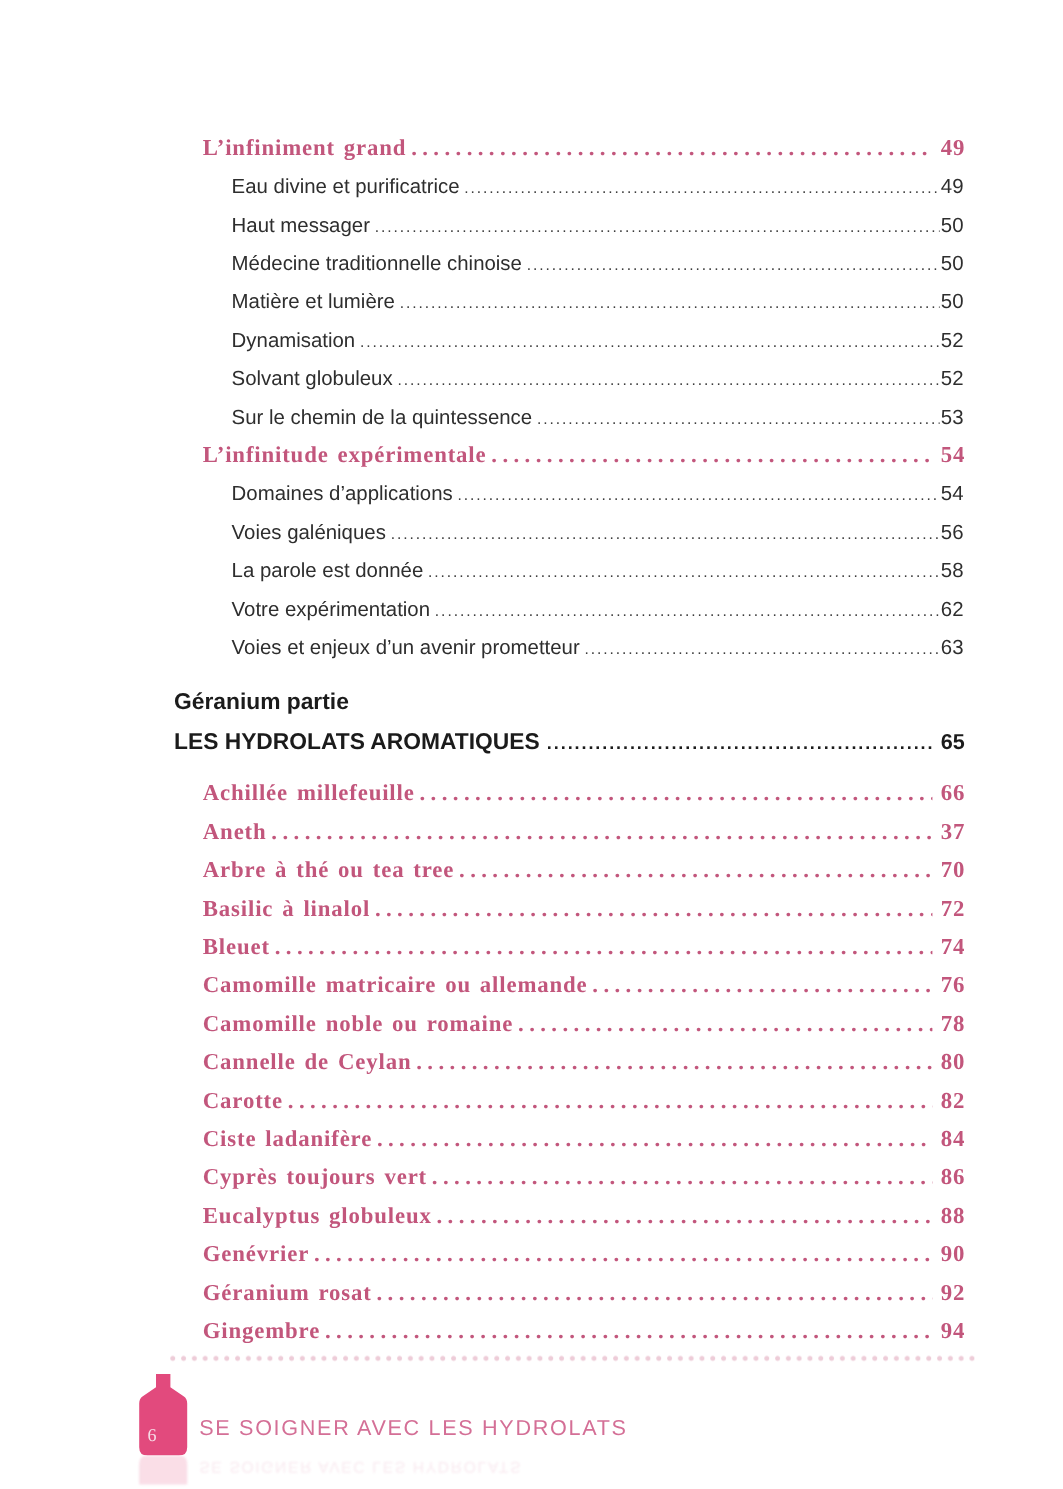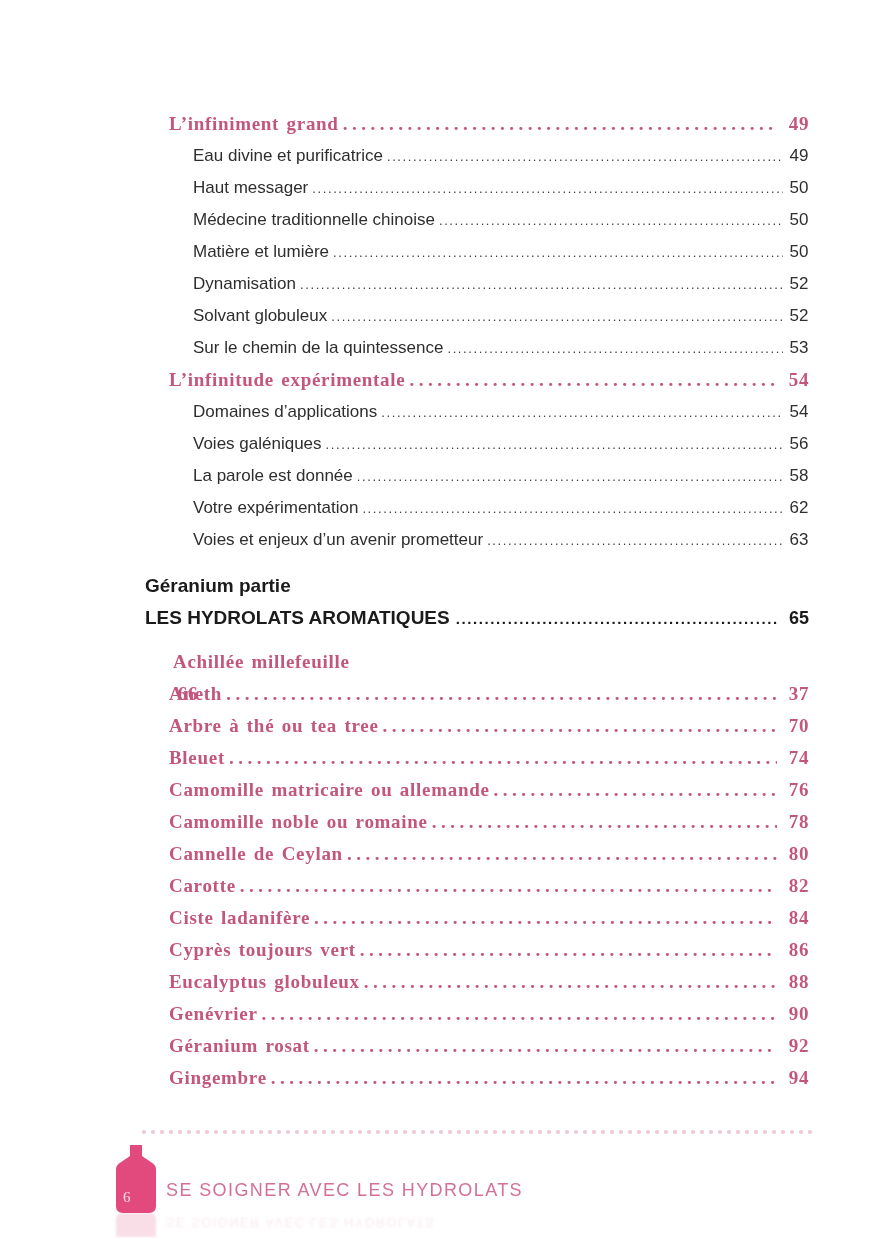--- a/index.html
+++ b/index.html
@@ -25,21 +25,21 @@
     height: 32px;
   }
   .row > span { line-height: 32px; white-space: nowrap; }
   .dots {
     flex: 1 1 auto;
     overflow: hidden;
   }
   .dots::after {
     content: "......................................................................................................................................................................................................";
   }
-  .pg { text-align: center; min-width: 30px; }
+  .pg { text-align: left; min-width: 30px; }
 
   
   .row.h, .row.e {
     padding-left: 24px;
     font-family: "Liberation Serif", serif;
     font-weight: bold;
     color: #c2567c;
     font-size: 19px;
     letter-spacing: 0.7px;
     word-spacing: 2px;
@@ -71,21 +71,21 @@
   .row.title {
     font-family: "Liberation Sans", sans-serif;
     font-weight: bold;
     color: #1b1b1b;
     font-size: 19px;
   }
   .row.title .dots { margin: 0 5px 0 6px; }
   .row.title .dots::after { letter-spacing: 1.6px; font-size: 15px; }
   .row.title .pg { font-size: 18px; }
 
-  .row.gap-top { margin-top: 12px; flex-direction: column; }
+  .row.gap-top { margin-top: 12px; }
 
   
   .ghost-dots {
     position: absolute;
     left: 141px;
     top: 1128px;
     width: 672px;
     height: 9px;
     background-image: radial-gradient(circle at 3px 4px, rgba(198,90,128,0.95) 1.7px, rgba(198,90,128,0) 2.4px);
     background-size: 9px 9px;
@@ -249,20 +249,25 @@
       <span class="lbl">Aneth</span>
         <span class="dots"></span>
         <span class="pg">37</span>
     </div>
     <div class="row e">
       <span class="lbl">Arbre à thé ou tea tree</span>
         <span class="dots"></span>
         <span class="pg">70</span>
     </div>
     <div class="row e">
+      <span class="lbl">Basilic à linalol</span>
+        <span class="dots"></span>
+        <span class="pg">72</span>
+    </div>
+    <div class="row e">
       <span class="lbl">Bleuet</span>
         <span class="dots"></span>
         <span class="pg">74</span>
     </div>
     <div class="row e">
       <span class="lbl">Camomille matricaire ou allemande</span>
         <span class="dots"></span>
         <span class="pg">76</span>
     </div>
     <div class="row e">

